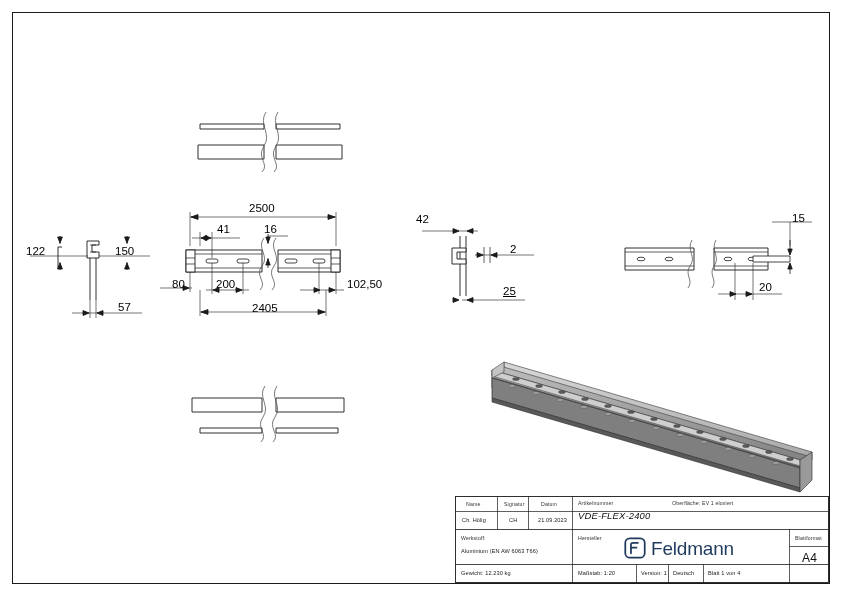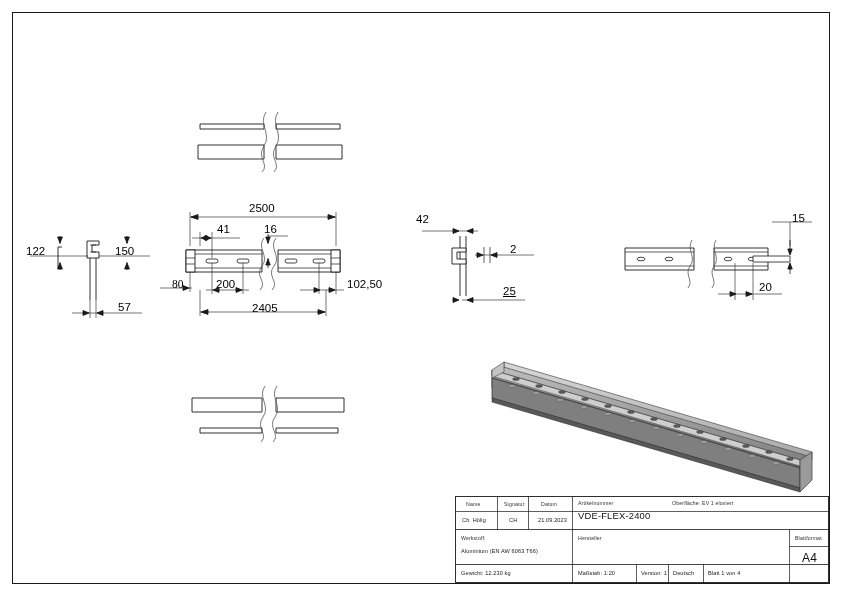--- a/index.html
+++ b/index.html
@@ -31,21 +31,21 @@
   
   .tb-text {
     position: absolute;
     font-family: "Liberation Sans", sans-serif;
     color: #1a1a1a;
     white-space: nowrap;
     line-height: 1;
   }
   .tb-hdr  { font-size: 5.2px; letter-spacing: .15px; color:#333; }
   .tb-val  { font-size: 5.6px; letter-spacing: .1px; color:#222; }
-  .tb-big  { font-size: 9.4px; letter-spacing: .2px; color:#111; }
+  .tb-big  { font-size: 9.4px; letter-spacing: .2px; color:#111;font-style:italic; }
   .tb-a4   { font-size: 12px; letter-spacing: .3px; color:#111; }
   
   .dim {
     position: absolute;
     font-family: "Liberation Sans", sans-serif;
     font-size: 11.5px;
     color: #000;
     white-space: nowrap;
     line-height: 1;
   }
@@ -352,21 +352,21 @@
     </g>
   </svg>
 
   <div class="dim" style="left:26px;  top:246px;">122</div>
   <div class="dim" style="left:115px; top:246px;">150</div>
   <div class="dim" style="left:118px; top:302px;">57</div>
 
   <div class="dim" style="left:249px; top:203px;">2500</div>
   <div class="dim" style="left:217px; top:224px;">41</div>
   <div class="dim" style="left:264px; top:224px;">16</div>
-  <div class="dim" style="left:172px; top:279px;font-family:Liberation Serif, serif;">80</div>
+  <div class="dim" style="left:172px; top:279px;">80</div>
   <div class="dim" style="left:216px; top:279px;">200</div>
   <div class="dim" style="left:252px; top:303px;">2405</div>
   <div class="dim" style="left:347px; top:279px;">102,50</div>
 
   <div class="dim" style="left:416px; top:214px;">42</div>
   <div class="dim" style="left:510px; top:244px;">2</div>
   <div class="dim" style="left:503px; top:286px;text-decoration:underline;">25</div>
 
   <div class="dim" style="left:792px; top:213px;">15</div>
   <div class="dim" style="left:759px; top:282px;">20</div>
@@ -387,14 +387,22 @@
   <div class="tb-text tb-hdr" style="left:578px; top:536px;">Hersteller</div>
   <div class="tb-text tb-hdr" style="left:795px; top:536px;">Blattformat</div>
   <div class="tb-text tb-a4" style="left:802px; top:552px;">A4</div>
 
   <div class="tb-text tb-val" style="left:461px; top:571px;">Gewicht: 12.230 kg</div>
   <div class="tb-text tb-val" style="left:578px; top:571px;">Maßstab: 1:20</div>
   <div class="tb-text tb-val" style="left:641px; top:571px;">Version: 1</div>
   <div class="tb-text tb-val" style="left:673px; top:571px;">Deutsch</div>
   <div class="tb-text tb-val" style="left:708px; top:571px;">Blatt 1 von 4</div>
 
+  <div id="logo-wrap">
+    <svg id="logo-mark" viewBox="0 0 24 24">
+      <rect x="1.4" y="1.4" width="21.2" height="21.2" rx="5" ry="5" fill="none" stroke="#1e3a5c" stroke-width="1.9"></rect>
+      <path d="M15.2 6.4 L9.6 6.4 C8.3 6.4 7.6 7.2 7.6 8.3 L7.6 17.8" fill="none" stroke="#1e3a5c" stroke-width="1.9" stroke-linecap="round"></path>
+      <path d="M8.0 11.6 L13.6 11.6" fill="none" stroke="#1e3a5c" stroke-width="1.9" stroke-linecap="round"></path>
+    </svg>
+    <span id="logo-text">Feldmann</span>
+  </div>
 
 </div>
 
 </body></html>

